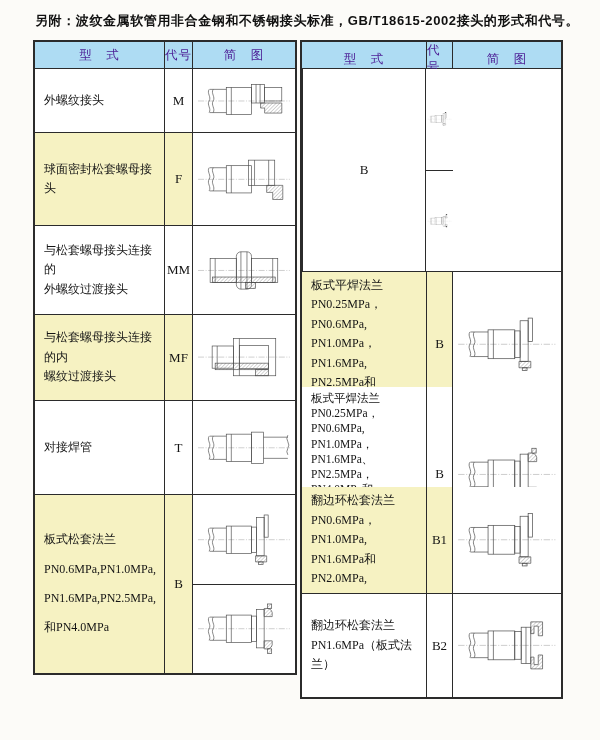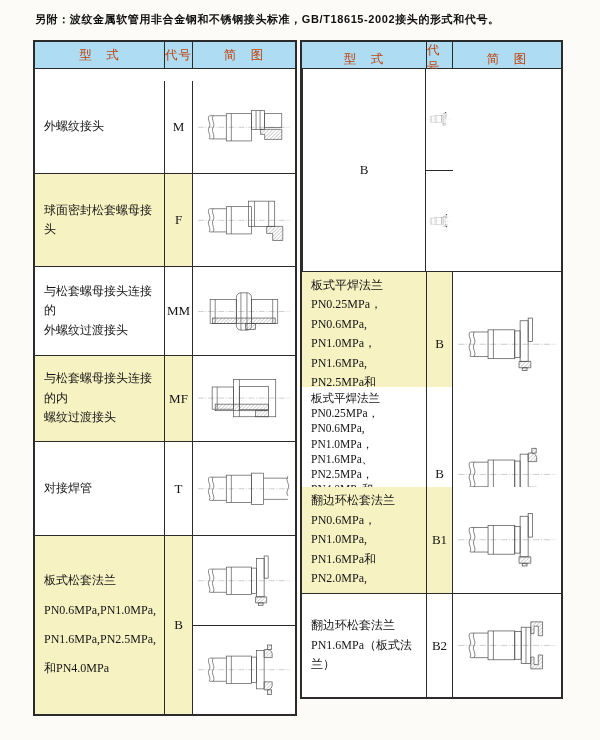--- a/index.html
+++ b/index.html
@@ -6,39 +6,40 @@
   body{
     width:600px;height:740px;position:relative;
     background:#fcfbf8;
     font-family:"Liberation Serif", serif;
     color:#161616;
     overflow:hidden;
   }
   .page-title{
     position:absolute;left:35px;top:12px;width:540px;
     font-family:"Liberation Sans", sans-serif;
-    font-weight:bold;font-size:11px;letter-spacing:0.6px;color:#101010;
+    font-weight:bold;font-size:13px;letter-spacing:0.6px;color:#101010;
     white-space:nowrap;
+    text-align:right;
   }
   .tables-region{
     position:absolute;left:33px;top:40px;
     display:flex;gap:3px;align-items:flex-start;
   }
   .tbl{
     border:2px solid #2b2b2b;background:#ffffff;
     box-sizing:content-box;
   }
   .hdr{
     display:grid;height:27px;
     border-bottom:1.5px solid #2b2b2b;
     box-sizing:border-box;
   }
   .hdr-cell{
     display:flex;align-items:center;justify-content:center;
-    font-size:12.5px;color:#c2410c;letter-spacing:1px;
+    font-size:12.5px;color:#4c1d95;letter-spacing:1px;
   }
   .hdr-cell.mid{border-left:1.4px solid #2b2b2b;border-right:1.4px solid #2b2b2b;}
   .row{
     display:grid;box-sizing:border-box;
     border-bottom:1.4px solid #2b2b2b;
   }
   .row:last-child{border-bottom:none;}
   .cell-type{
     display:flex;flex-direction:column;justify-content:center;
     padding:4px 3px 4px 9px;box-sizing:border-box;
@@ -60,21 +61,21 @@
 
 <div class="page-title">另附：波纹金属软管用非合金钢和不锈钢接头标准，GB/T18615-2002接头的形式和代号。</div>
 
 <div class="tables-region">
   <div class="tbl" id="tbl-0">
       <div class="hdr" style="grid-template-columns: 129px 29px 102px; background: rgb(174, 220, 243);">
         <div class="hdr-cell">型　式</div>
         <div class="hdr-cell mid">代号</div>
         <div class="hdr-cell">简　图</div>
       </div>
-      <div class="row" style="grid-template-columns: 129px 29px 102px; height: 93px; margin-top: 12px;">
+      <div class="row" style="grid-template-columns: 129px 29px 102px; height: 64px;">
         <div class="cell-type" style="background: rgb(255, 255, 255);">
           <div>外螺纹接头</div>
         </div>
         <div class="cell-code" style="background: rgb(255, 255, 255);">M</div>
         <div class="cell-diag">
           <div class="diag">
             <svg viewBox="0 0 190 100" preserveAspectRatio="xMidYMid meet">
               <defs>
                 <pattern id="h1" width="5" height="5" patternUnits="userSpaceOnUse" patternTransform="rotate(45)">
                   <line x1="0" y1="0" x2="0" y2="5" stroke="#666" stroke-width="1.1"></line>

